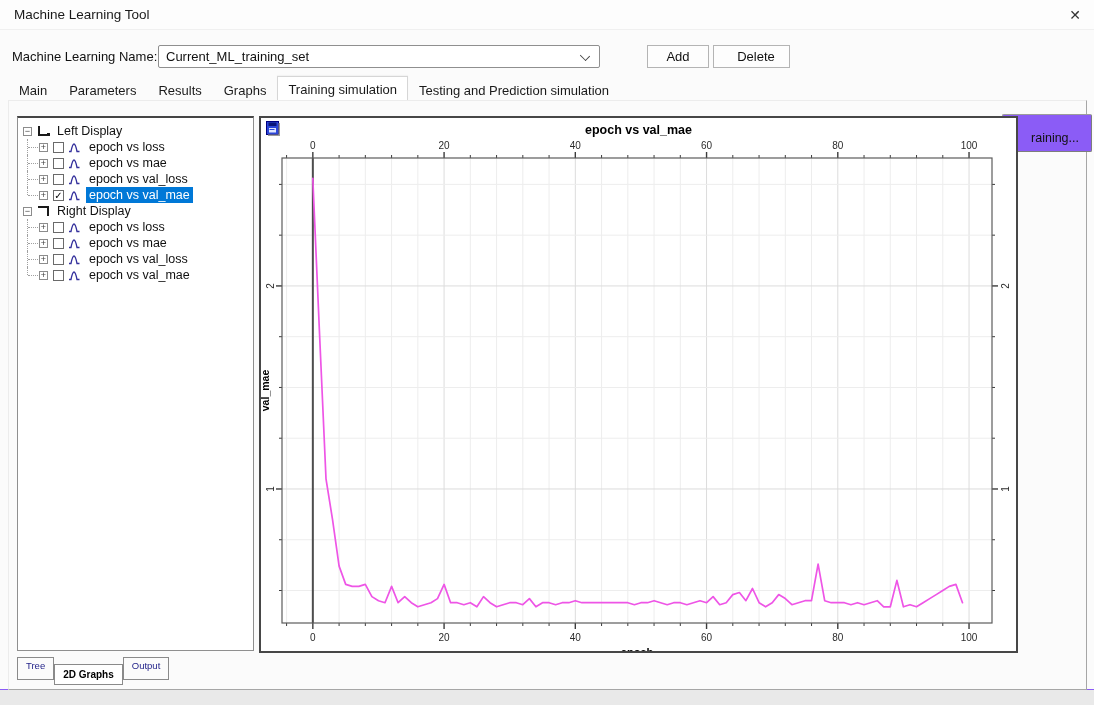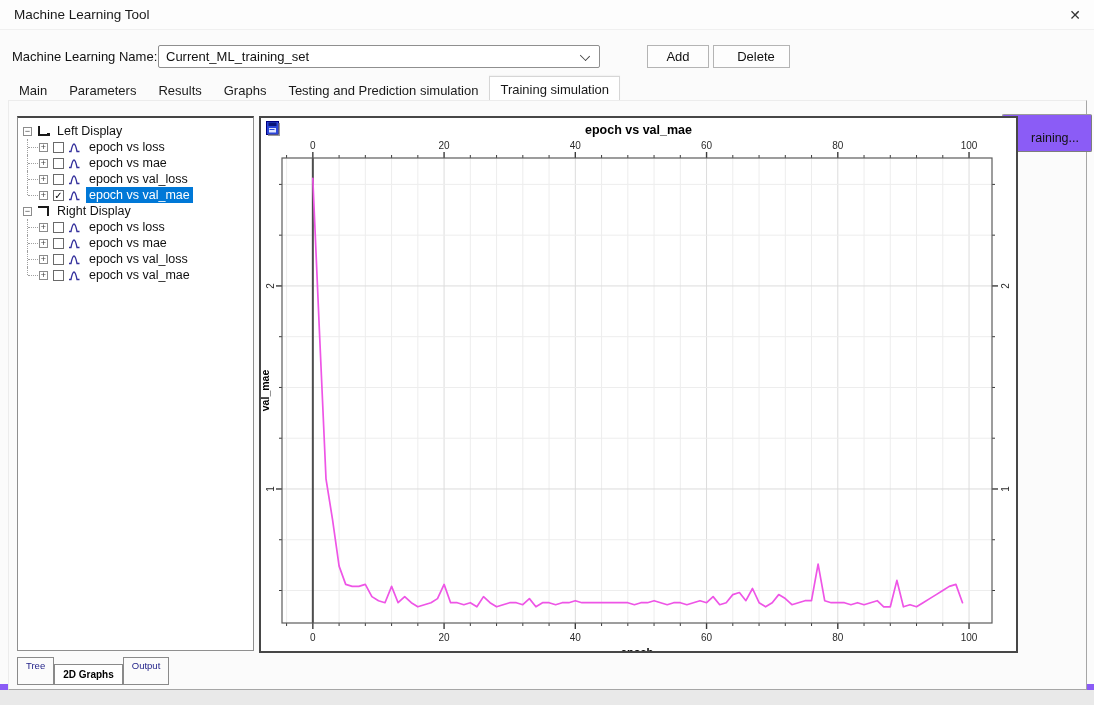--- a/index.html
+++ b/index.html
@@ -5,21 +5,21 @@
   * { box-sizing: border-box; margin: 0; padding: 0; }
   html,body { width:1094px; height:705px; }
   body {
     font-family: "Liberation Sans", "DejaVu Sans", sans-serif;
     background:#e9e9e9;
     position:relative; overflow:hidden;
     color:#111;
   }
   .window {
     position:absolute; left:0; top:0; width:1094px; height:690px;
-    background:#fbfbfb; border-bottom:6px solid #8b5cf6;
+    background:#fbfbfb; border-bottom:1px solid #8b5cf6;
   }
   
   .titlebar { position:absolute; left:0; top:0; width:100%; height:30px; background:#fdfdfd; border-bottom:1px solid #f0f0f0;}
   .titlebar .title { position:absolute; left:14px; top:7px; font-size:13.5px; color:#1a1a1a; }
   .close-btn { position:absolute; right:8px; top:4px; width:22px; height:22px; text-align:center;
     line-height:22px; font-size:14px; color:#333; cursor:pointer; }
   
   .name-label { position:absolute; left:12px; top:49px; font-size:13px; color:#111; }
   .combo {
     position:absolute; left:158px; top:45px; width:442px; height:23px;
@@ -106,21 +106,21 @@
   .chart-title {
     position:absolute; left:0; top:5px; width:100%; text-align:center;
     font-size:12.5px; font-weight:bold; color:#000;
   }
   .save-ico { position:absolute; left:4px; top:2px; cursor:pointer; }
   svg text { font-family:"Liberation Sans","DejaVu Sans",sans-serif; }
   
   .bottom-tabs { position:absolute; left:8px; top:552px; height:26px; display:flex; align-items:flex-start; }
   .btab {
     border:1px solid #8a8a8a; background:#fbfbfb; font-size:9.5px; color:#24248a;
-    height:28px; padding:2px 8px 0 8px; margin-top:4px; white-space:nowrap; cursor:pointer;
+    height:23px; padding:2px 8px 0 8px; margin-top:4px; white-space:nowrap; cursor:pointer;
   }
   .btab.active {
     background:#fff; color:#000; font-weight:bold; font-size:10px;
     height:21px; margin-top:11px; padding-top:4px; z-index:2; position:relative;
   }
 </style>
 </head>
 <body>
 
 <div class="window">
@@ -136,22 +136,22 @@
     <span class="chev"></span>
   </div>
   <div class="btn add">Add</div>
   <div class="btn del">Delete</div>
 
   <div class="tabbar">
       <div class="tab">Main</div>
       <div class="tab">Parameters</div>
       <div class="tab">Results</div>
       <div class="tab">Graphs</div>
+      <div class="tab active">Training simulation</div>
       <div class="tab">Testing and Prediction simulation</div>
-      <div class="tab active">Training simulation</div>
     </div>
 
   <div class="page">
 
     <div class="train-btn">raining...</div>
 
     <div class="tree-panel">
         <div class="trow group">
           <span class="expander">−</span>
           <span class="disp-ico left"></span>

